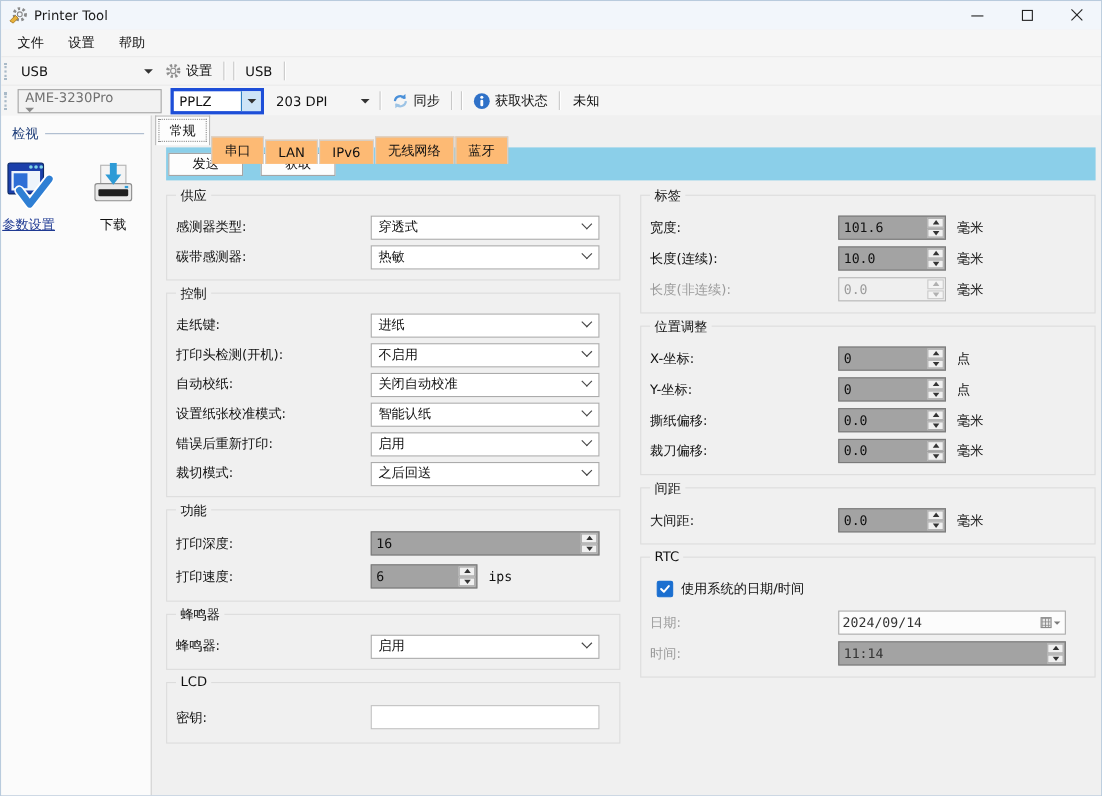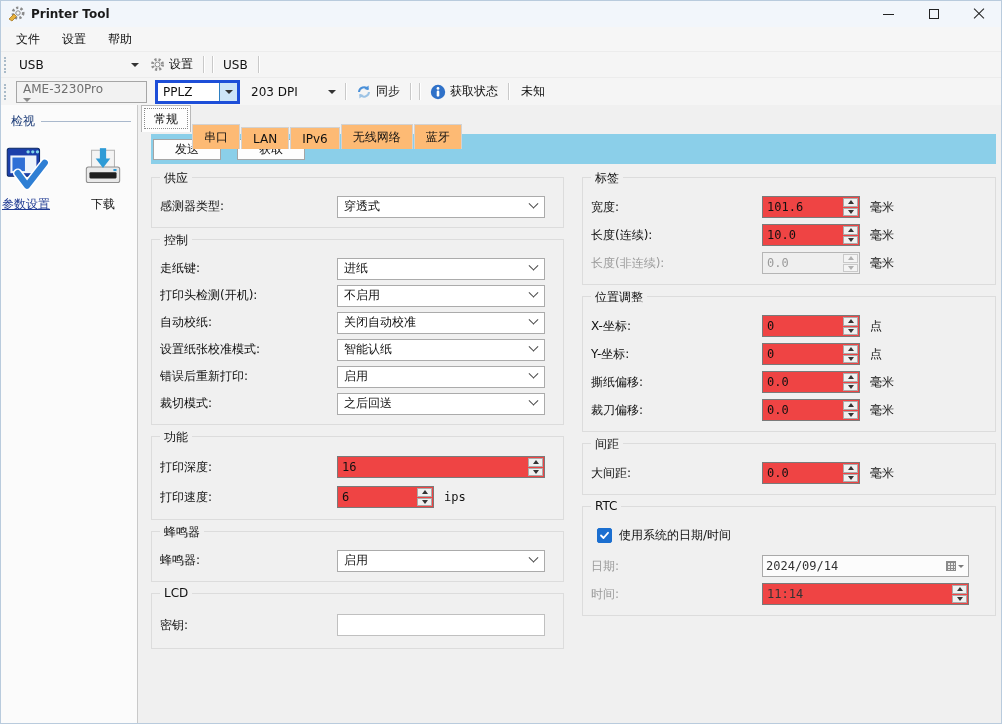--- a/index.html
+++ b/index.html
@@ -2,21 +2,21 @@
 <html><head>
 <meta charset="utf-8">
 <style>
   * { margin:0; padding:0; box-sizing:border-box; }
   html,body { width:1002px; height:724px; }
   body { font-family:"DejaVu Sans", sans-serif; font-size:12px; color:#111; background:#fff; }
 
   .window { width:1002px; height:724px; border:1px solid #b9cbdd; background:#f0f0f0; display:flex; flex-direction:column; overflow:hidden; }
 
   
-  .titlebar { height:26px; background:#f2f6fb; display:flex; align-items:center; padding-left:7px; flex:0 0 auto;font-weight:bold; }
+  .titlebar { height:26px; background:#f2f6fb; display:flex; align-items:center; padding-left:7px; flex:0 0 auto; }
   .titlebar .ticon { width:17px; height:16px; margin-right:6px; }
   .titlebar .ttext { font-size:12px; color:#1a1a1a; }
   .titlebar .tspacer { flex:1; }
   .wcbtn { width:45px; height:26px; display:flex; align-items:center; justify-content:center; }
   .glyph-min { width:11px; border-top:1px solid #222; }
   .glyph-max { width:10px; height:10px; border:1px solid #222; }
   .glyph-close { position:relative; width:12px; height:12px; }
   .glyph-close::before,.glyph-close::after { content:""; position:absolute; left:-1px; top:5px; width:14px; border-top:1px solid #222; }
   .glyph-close::before { transform:rotate(45deg); }
   .glyph-close::after { transform:rotate(-45deg); }
@@ -73,21 +73,21 @@
   .frow { display:flex; align-items:center; height:27px; }
   .col-r .frow { height:28px; }
   .lbl { width:177px; flex:0 0 auto; }
   .col-r .lbl { width:171px; }
   .lbl.dim { color:#9b9b9b; }
 
   .dd { width:208px; height:22px; border:1px solid #ababab; background:#fff; display:flex; align-items:center; padding:0 7px 0 6px; }
   .dd .dval { flex:1; }
   .chev { width:7px; height:7px; border-right:1px solid #444; border-bottom:1px solid #444; transform:rotate(45deg) translate(-2px,-2px); }
 
-  .spin { height:22px; border:1px solid #7a7a7a; background:#ef4444; display:flex; align-items:stretch; padding:1px; }
+  .spin { height:22px; border:1px solid #7a7a7a; background:#a3a3a3; display:flex; align-items:stretch; padding:1px; }
   .w208 { width:208px; } .w97 { width:97px; } .w98 { width:98px; } .w207 { width:207px; }
   .sval { flex:1; border:none; outline:none; background:transparent; padding:0 3px; font-family:"DejaVu Sans Mono", monospace; font-size:12px; color:#111; min-width:0; }
   .sbtns { width:15px; display:flex; flex-direction:column; gap:1px; margin-left:1px; }
   .sb { flex:1; background:#f0f0f0; border:1px solid #ababab; display:flex; align-items:center; justify-content:center; }
   .tri-u { width:0; height:0; border-left:3px solid transparent; border-right:3px solid transparent; border-bottom:4px solid #333; }
   .tri-d { width:0; height:0; border-left:3px solid transparent; border-right:3px solid transparent; border-top:4px solid #333; }
   .spin.disabled { background:#efefef; border-color:#b5b5b5; }
   .spin.disabled .sval { color:#9b9b9b; }
   .spin.disabled .sb { background:#f4f4f4; border-color:#c9c9c9; }
   .spin.disabled .tri-u { border-bottom-color:#b0b0b0; }
@@ -312,20 +312,27 @@
 
           <div class="groupbox">
             <span class="gtitle">供应</span>
             <div class="frow">
               <span class="lbl">感测器类型:</span>
               <div class="dd">
                 <span class="dval">穿透式</span>
                 <span class="chev"></span>
               </div>
             </div>
+            <div class="frow">
+              <span class="lbl">碳带感测器:</span>
+              <div class="dd">
+                <span class="dval">热敏</span>
+                <span class="chev"></span>
+              </div>
+            </div>
           </div>
 
           <div class="groupbox">
             <span class="gtitle">控制</span>
             <div class="frow">
               <span class="lbl">走纸键:</span>
               <div class="dd">
                 <span class="dval">进纸</span>
                 <span class="chev"></span>
               </div>

